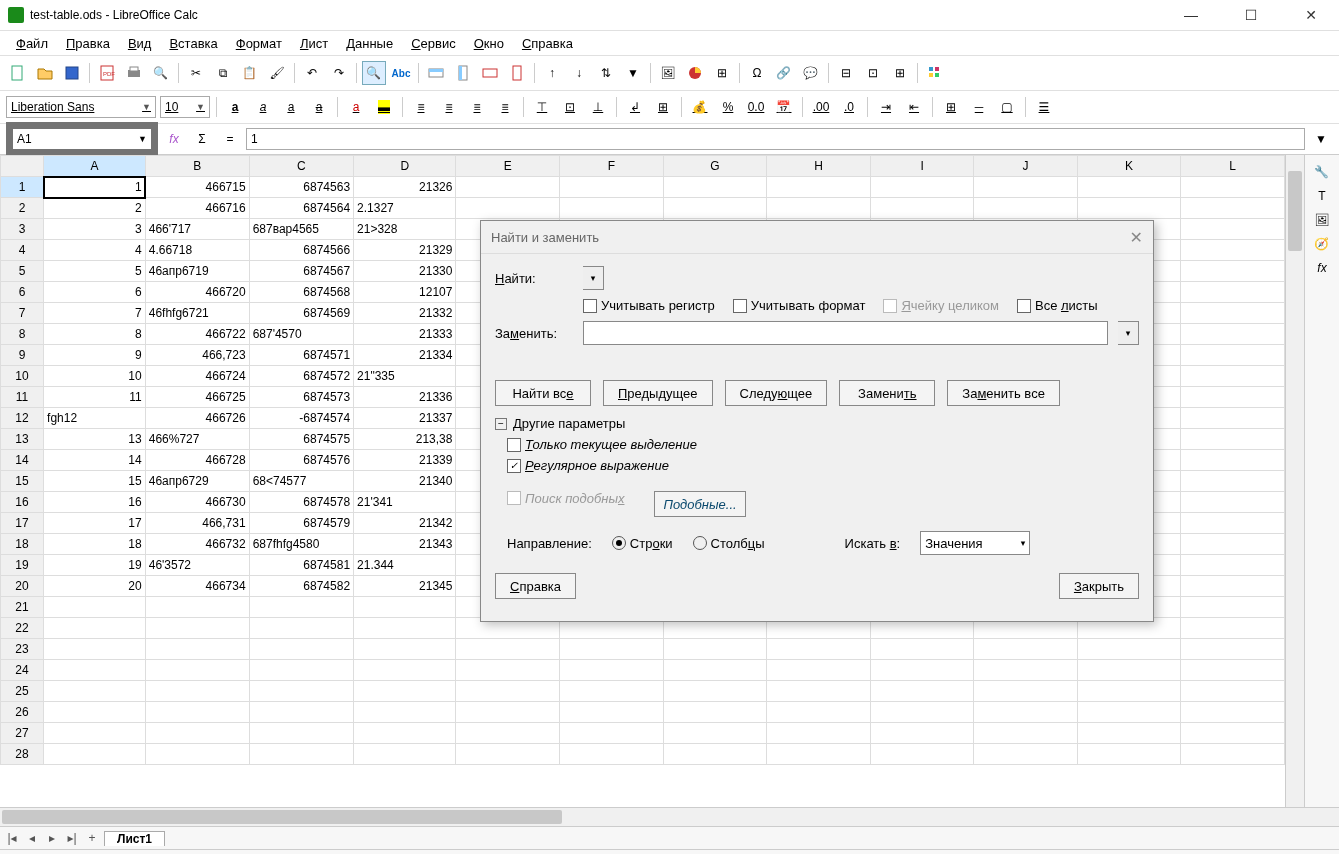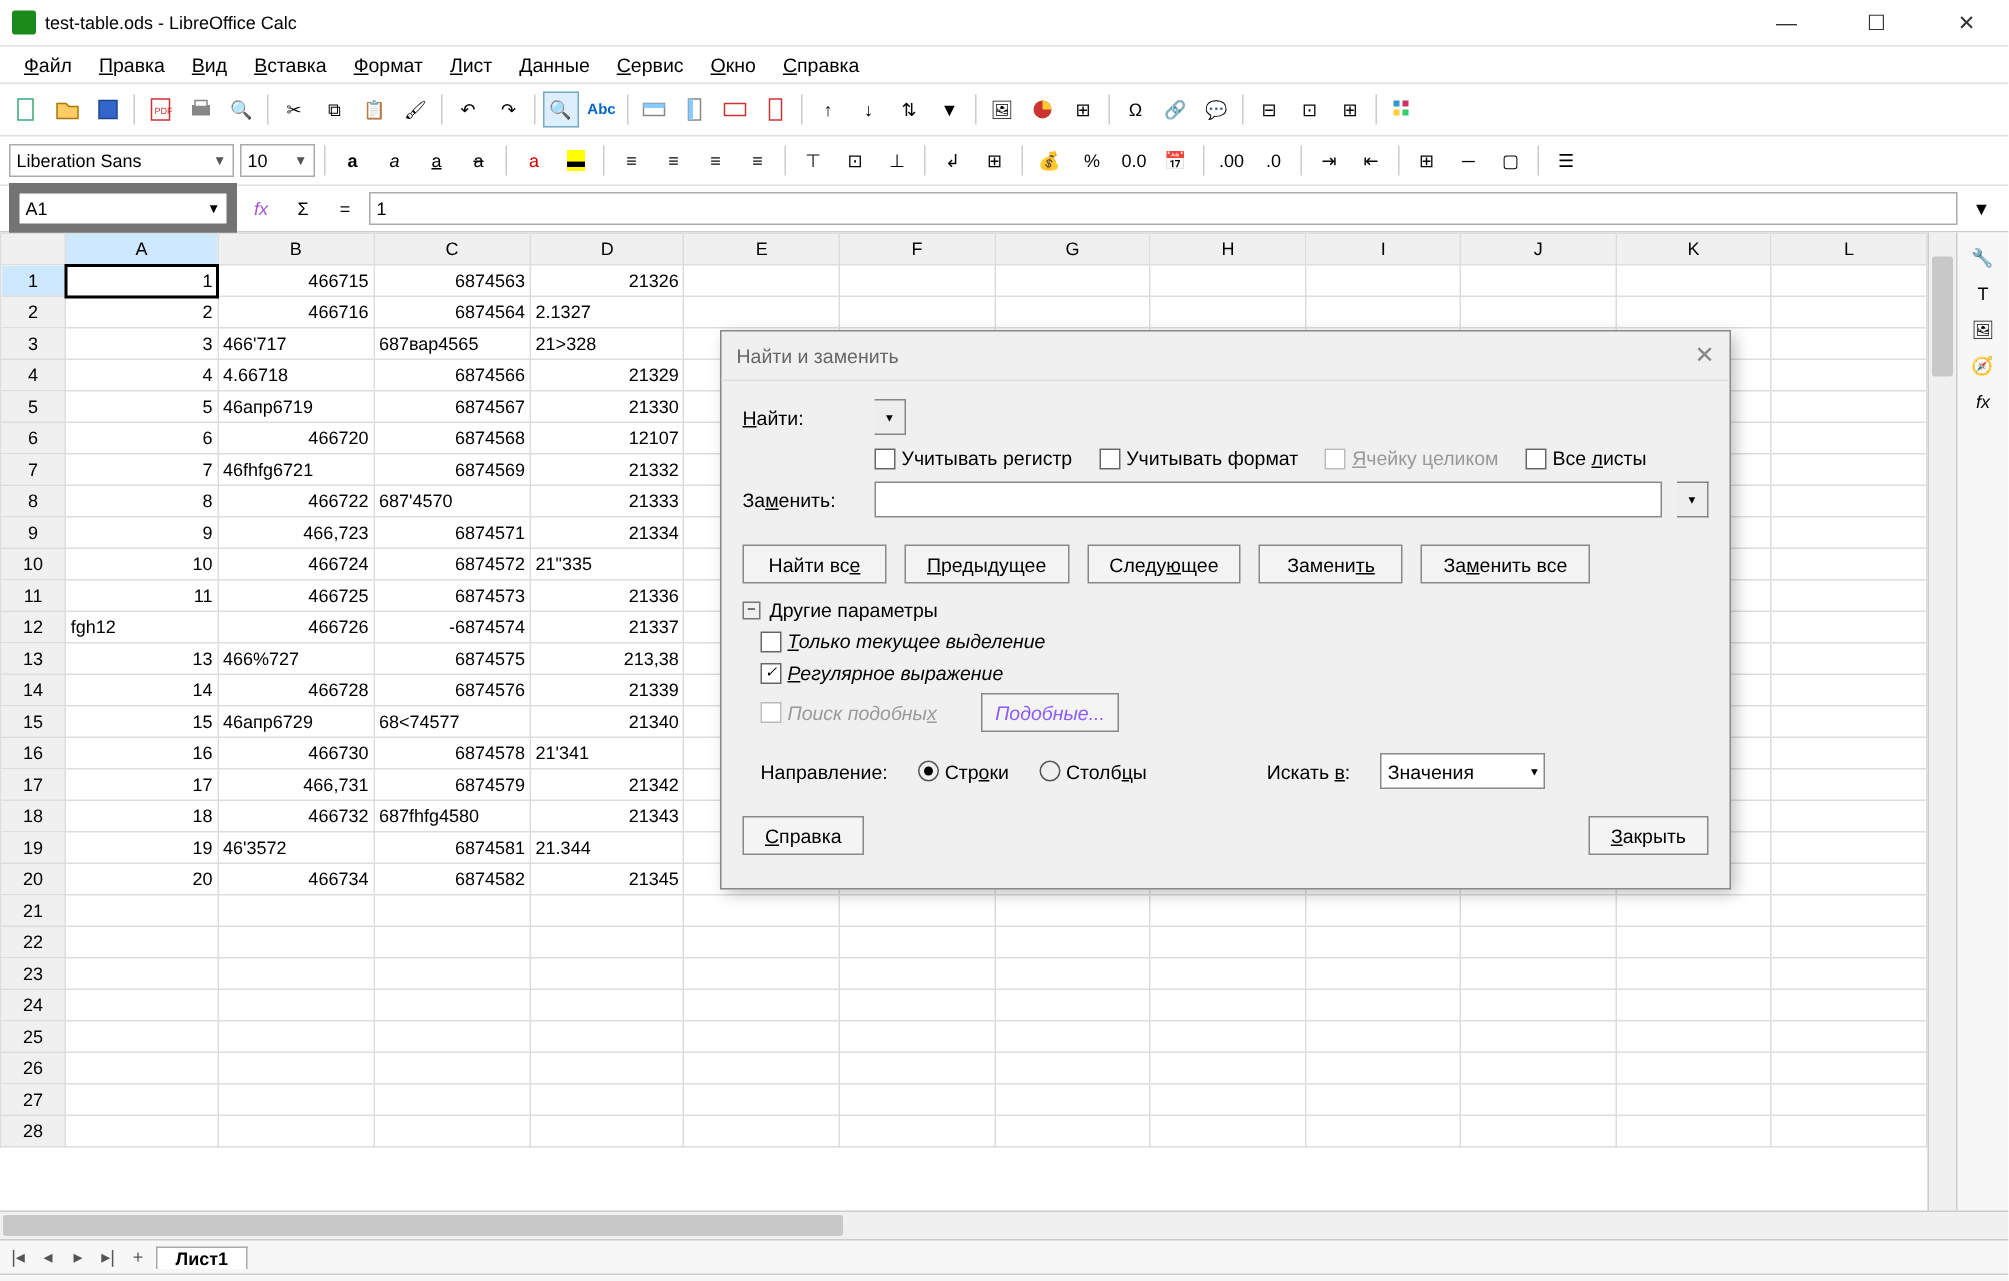--- a/index.html
+++ b/index.html
@@ -7,21 +7,21 @@
 .titlebar .appicon{width:16px;height:16px;background:#1a8a1a;margin-right:6px;border-radius:2px;}
 .titlebar .title{flex:1;font-size:12px;}
 .winbtns{display:flex;gap:20px;}
 .winbtn{width:40px;text-align:center;font-size:14px;color:#333;}
 .menubar{height:24px;display:flex;align-items:center;padding:0 8px;gap:2px;font-size:13px;}
 .menuitem{padding:2px 8px;}
 .menuitem u{text-decoration:underline;}
 .toolbar{height:30px;display:flex;align-items:center;padding:2px 6px;gap:3px;border-top:1px solid #e0e0e0;}
 .tbtn{width:22px;height:22px;display:flex;align-items:center;justify-content:center;border:1px solid transparent;}
 .tsep{width:1px;height:20px;background:#ccc;margin:0 2px;}
-.fontbar{height:28px;display:flex;align-items:center;padding:2px 6px;gap:4px;border-top:1px solid #e0e0e0;}
+.fontbar{height:28px;display:flex;align-items:center;padding:2px 6px;gap:4px;border-top:1px solid #e0e0e0;text-decoration:underline;}
 .combo{border:1px solid #aaa;height:20px;display:flex;align-items:center;padding:0 4px;background:#fff;font-size:12px;}
 .combo.font{width:140px;}
 .combo.size{width:40px;}
 .combo .arrow{margin-left:auto;font-size:9px;color:#555;}
 .formulabar{height:26px;display:flex;align-items:center;padding:2px 6px;gap:4px;border-top:1px solid #e0e0e0;border-bottom:1px solid #ccc;}
 .cellref{border:7px solid #737373;height:20px;width:130px;padding:0 4px;display:flex;align-items:center;}
 .formulainput{border:1px solid #aaa;height:20px;flex:1;padding:0 4px;display:flex;align-items:center;}
 .workspace{display:flex;height:652px;}
 .sheet{flex:1;position:relative;overflow:hidden;}
 .grid{position:absolute;inset:0;}
@@ -780,21 +780,21 @@
           <span>Все <u>л</u>исты</span>
         </label>
     </div>
     <div class="row" style="margin-top:2px;align-items:center;">
       <div class="lbl">За<u>м</u>енить:</div>
       <div class="txtinput">
           <span></span>
         </div>
       <div class="ddarrow">▾</div>
     </div>
-    <div class="btnrow" style="margin-top:18px;justify-content:flex-start;">
+    <div class="btnrow" style="margin-top:35px;justify-content:flex-start;">
       <div class="btn">
           <span>Найти вс<u>е</u></span>
         </div>
       <div class="btn">
           <span><u>П</u>редыдущее</span>
         </div>
       <div class="btn">
           <span>Следу<u>ю</u>щее</span>
         </div>
       <div class="btn">
@@ -816,21 +816,21 @@
           </label>
         <label class="chk">
             <span class="box checked"></span>
             <span><u>Р</u>егулярное выражение</span>
           </label>
         <div style="display:flex;align-items:center;gap:30px;">
           <label class="chk disabled">
               <span class="box"></span>
               <span>Поиск подобны<u>х</u></span>
             </label>
-          <div class="btn" style="min-width:90px;padding:2px 8px;color:#8b5cf6;">
+          <div class="btn" style="min-width:90px;padding:2px 8px;color:#0c4a6e;margin-top:12px;">
               <span>Подобные...</span>
             </div>
         </div>
       </div>
     </div>
     <div class="row" style="margin-top:14px;margin-left:12px;gap:20px;">
       <span>Направление:</span>
       <label class="radio">
           <span class="r on"></span>
           <span>Стр<u>о</u>ки</span>

